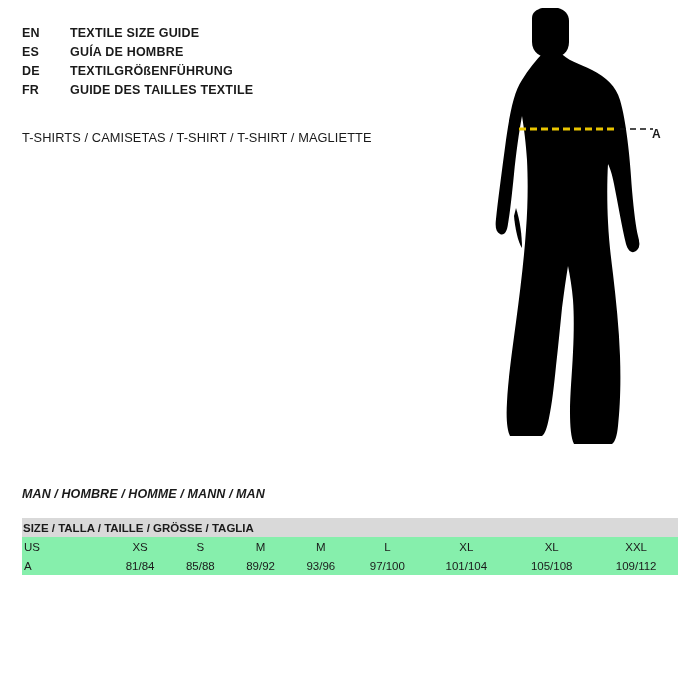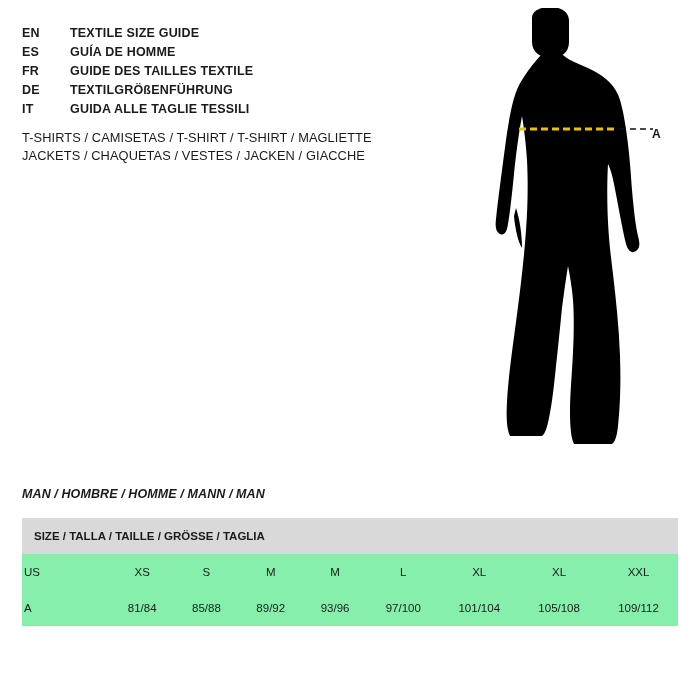--- a/index.html
+++ b/index.html
@@ -85,21 +85,21 @@
   }
 
   table.size-table {
     position: absolute;
     left: 22px; top: 518px;
     width: 656px;
     border-collapse: collapse;
     font-size: 11.5px;
   }
   table.size-table td {
-    padding: 12px;
+    padding: 1px;
     height: 19px;
     vertical-align: middle;
   }
   .row-head td {
     background: #d9d9d9;
     font-weight: bold;
     font-size: 11.5px;
     padding-left: 2px;
   }
   .row-shade td { background: #ebebeb; }
@@ -126,39 +126,34 @@
 
 <div id="page">
 
   <div class="lang-block">
     <div class="lang-row">
       <span class="lang-code">EN</span>
       <span class="lang-text">TEXTILE SIZE GUIDE</span>
     </div>
     <div class="lang-row">
       <span class="lang-code">ES</span>
-      <span class="lang-text">GUÍA DE HOMME</span>
+      <span class="lang-text">GUÍA DE HOMBRE</span>
+    </div>
+    <div class="lang-row">
+      <span class="lang-code">DE</span>
+      <span class="lang-text">TEXTILGRÖßENFÜHRUNG</span>
     </div>
     <div class="lang-row">
       <span class="lang-code">FR</span>
       <span class="lang-text">GUIDE DES TAILLES TEXTILE</span>
     </div>
-    <div class="lang-row">
-      <span class="lang-code">DE</span>
-      <span class="lang-text">TEXTILGRÖßENFÜHRUNG</span>
-    </div>
-    <div class="lang-row">
-      <span class="lang-code">IT</span>
-      <span class="lang-text">GUIDA ALLE TAGLIE TESSILI</span>
-    </div>
   </div>
 
   <div class="cat-block">
     <div class="cat-line">T-SHIRTS / CAMISETAS / T-SHIRT / T-SHIRT / MAGLIETTE</div>
-    <div class="cat-line">JACKETS / CHAQUETAS / VESTES / JACKEN / GIACCHE</div>
   </div>
 
   <div class="figure-wrap">
     <svg width="225" height="460" viewBox="0 0 225 460" xmlns="http://www.w3.org/2000/svg">
       <g>
 
         <path d="M62 10 C62 2 72 -1 80 -1 C90 -1 99 3 99 13 L99 34 C99 44 92 50 81 50 C70 50 62 44 62 34 Z" fill="#000000"></path>
 
         <path d="M74 44 L90 44
                  C96 52 110 56 122 62

